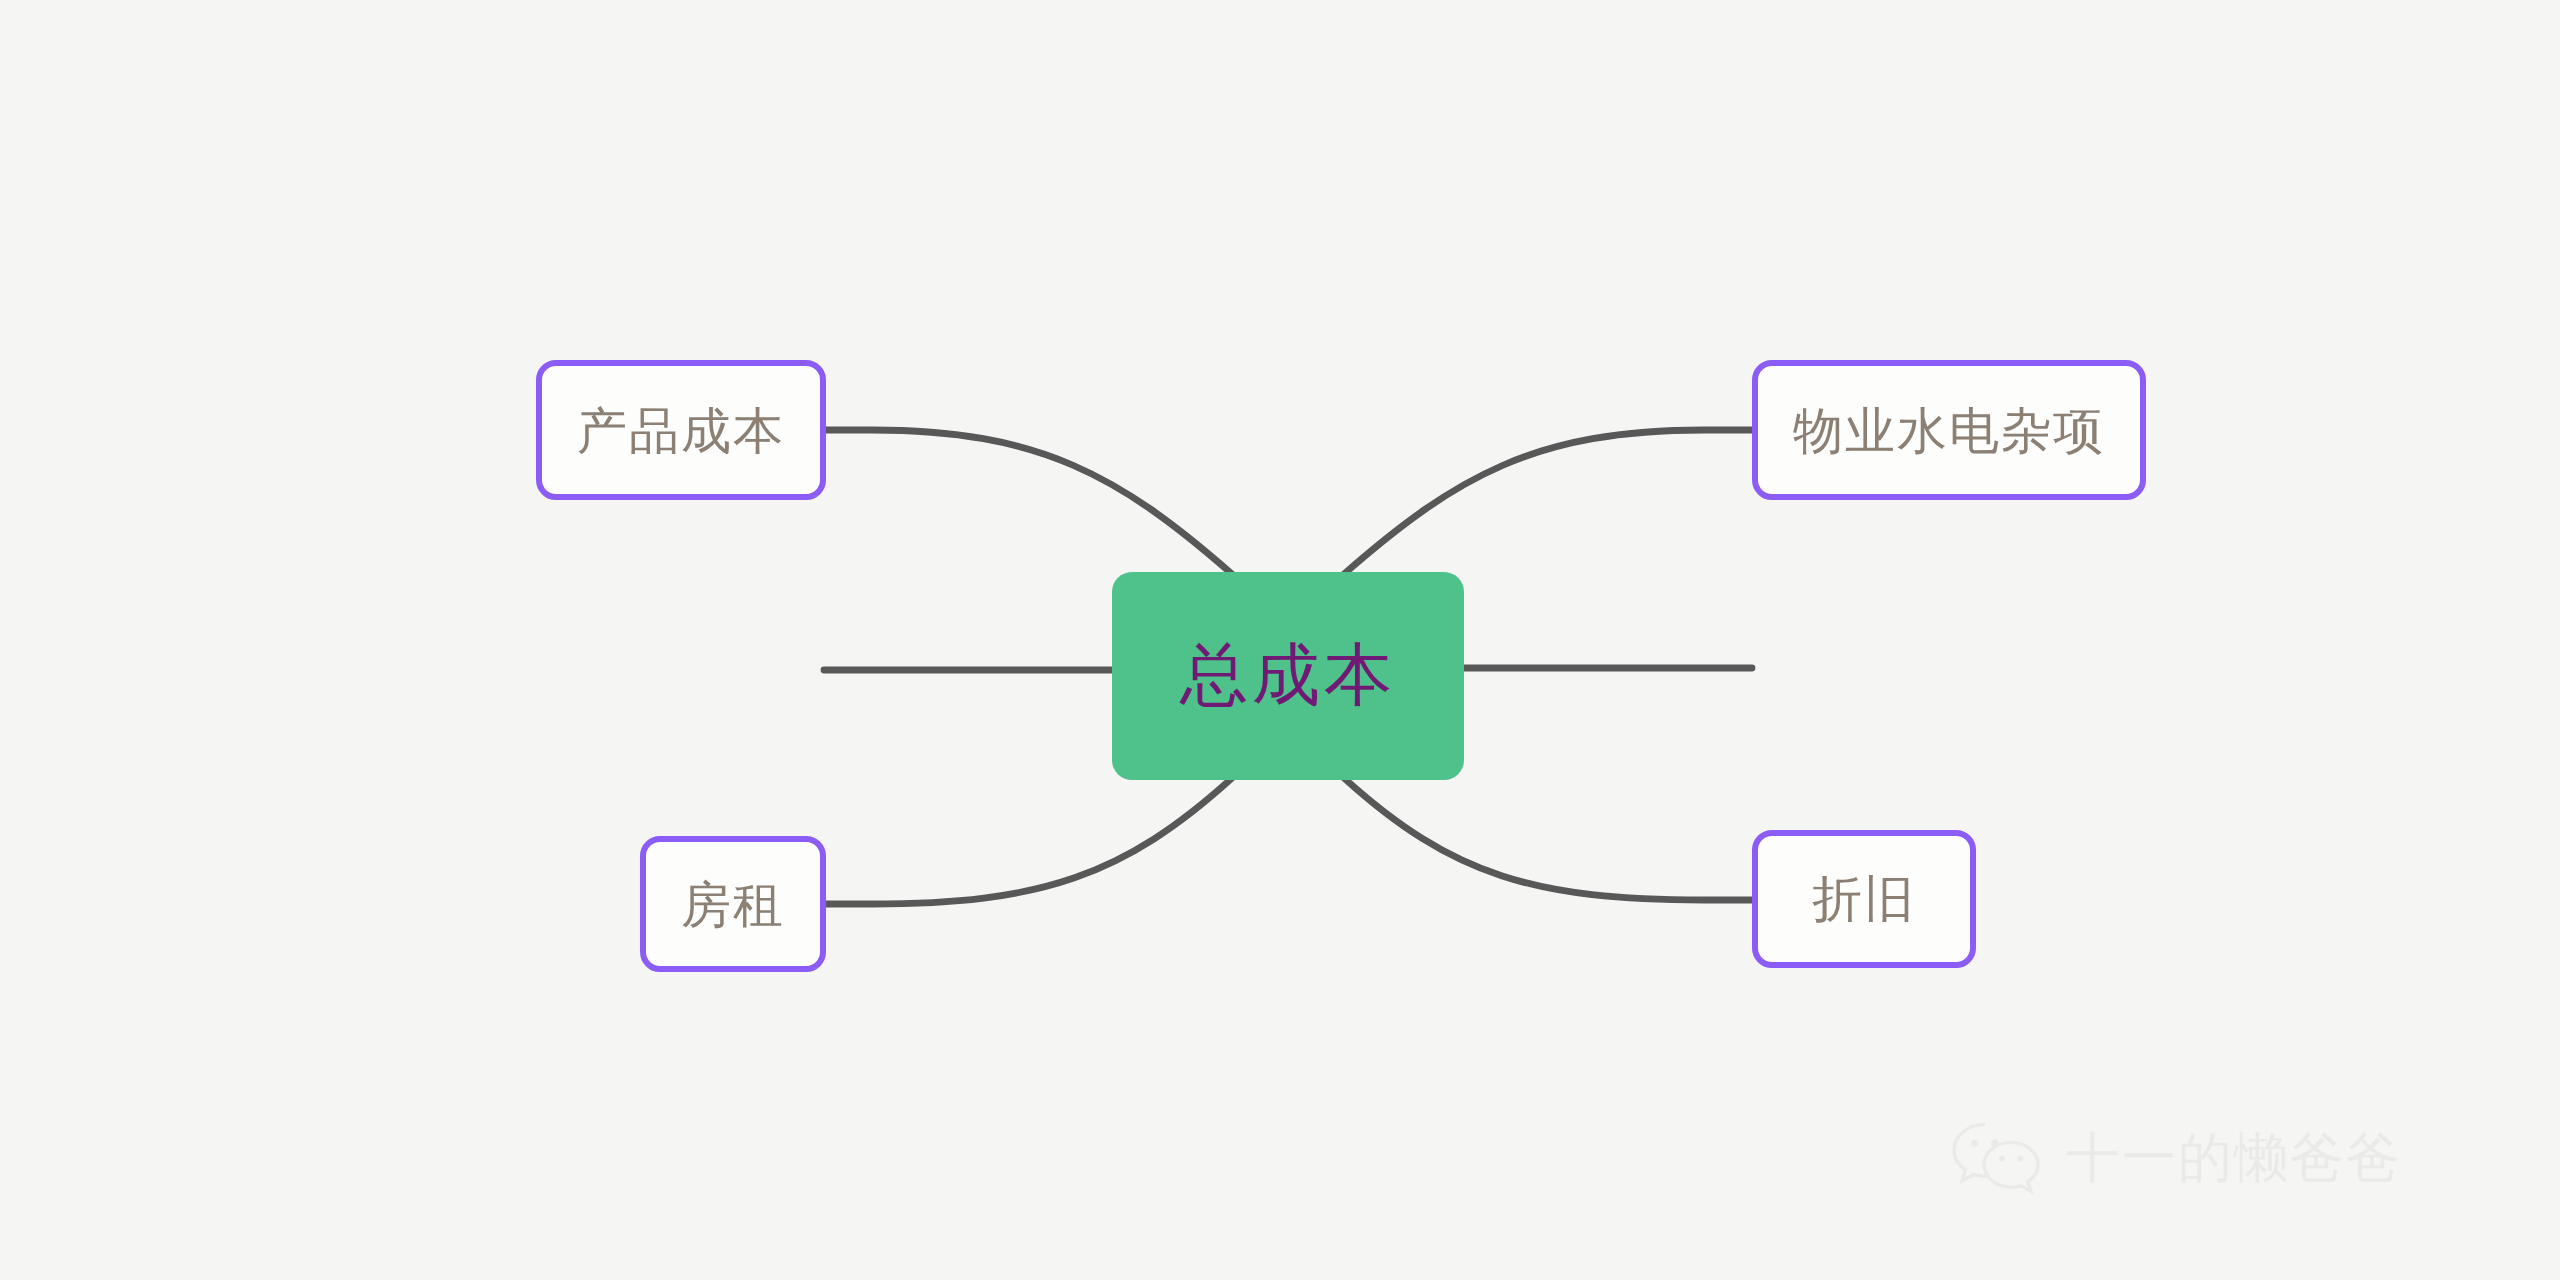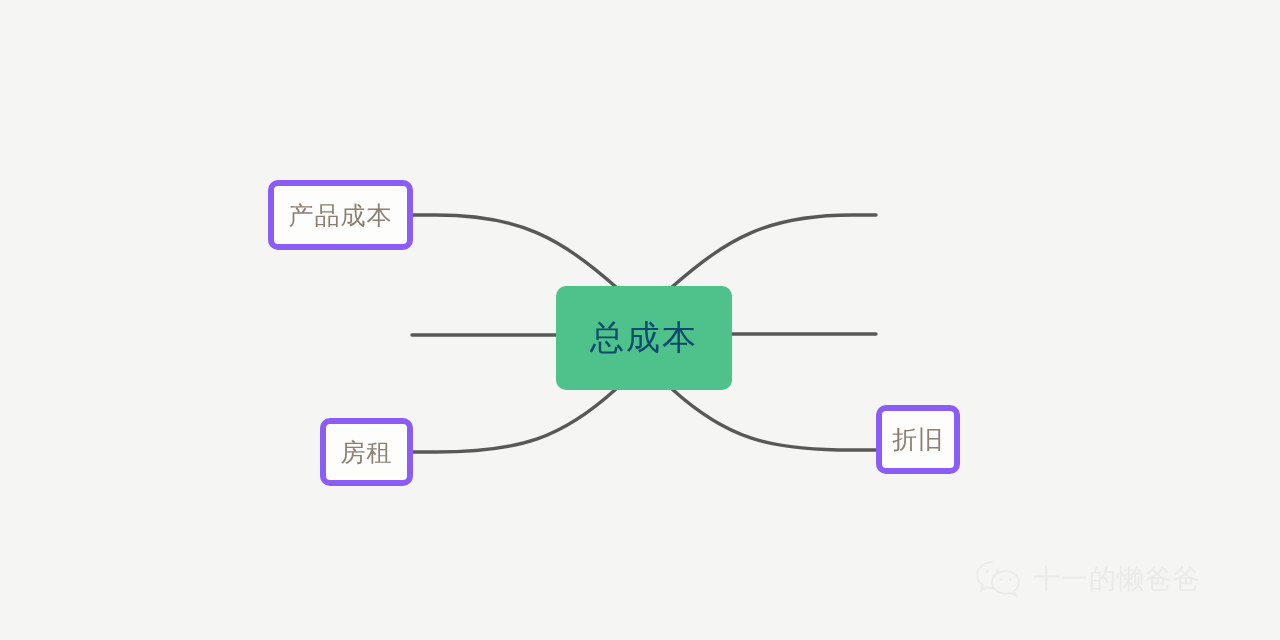--- a/index.html
+++ b/index.html
@@ -37,48 +37,48 @@
     position: absolute;
     box-sizing: border-box;
     display: flex;
     align-items: center;
     justify-content: center;
     z-index: 2;
   }
 
   .node-leaf {
     background: #fdfdfc;
-    border: 6px solid #8b5cf6;
+    border: 3px solid #8b5cf6;
     border-radius: 10px;
     color: #8b8073;
     font-size: 25px;
     letter-spacing: 1px;
     white-space: nowrap;
   }
 
   .node-root {
     background: #4ec28a;
     border: none;
     border-radius: 10px;
-    color: #0c4a6e;
+    color: #701a75;
     font-size: 34px;
     letter-spacing: 2px;
     white-space: nowrap;
   }
 
   
   #node-product      { left: 268px; top: 180px; width: 145px; height: 70px; }
   #node-marketing    { left: 268px; top: 300px; width: 145px; height: 70px; }
   #node-rent         { left: 320px; top: 418px; width: 93px;  height: 68px; text-align: right; }
 
   #node-root         { left: 556px; top: 286px; width: 176px; height: 104px; }
 
   #node-utilities    { left: 876px; top: 180px; width: 197px; height: 70px; }
   #node-labor        { left: 876px; top: 300px; width: 145px; height: 68px; }
-  #node-depreciation { left: 876px; top: 405px; width: 84px;  height: 69px; }
+  #node-depreciation { left: 876px; top: 415px; width: 112px;  height: 69px; }
 
   
   #watermark {
     position: absolute;
     left: 975px;
     top: 555px;
     height: 48px;
     display: flex;
     align-items: center;
     gap: 12px;
@@ -125,20 +125,23 @@
 
 
   <div class="node node-leaf" id="node-rent">
     <span>房租</span>
   </div>
 
   <div class="node node-root" id="node-root">
     <span>总成本</span>
   </div>
 
+  <div class="node node-leaf" id="node-utilities">
+    <span>物业水电杂项</span>
+  </div>
 
 
   <div class="node node-leaf" id="node-depreciation">
     <span>折旧</span>
   </div>
 
   <div id="watermark">
     <svg class="wm-logo" viewBox="0 0 46 40" xmlns="http://www.w3.org/2000/svg">
       <g fill="none" stroke="#e2e2e0" stroke-width="1.7">
 

